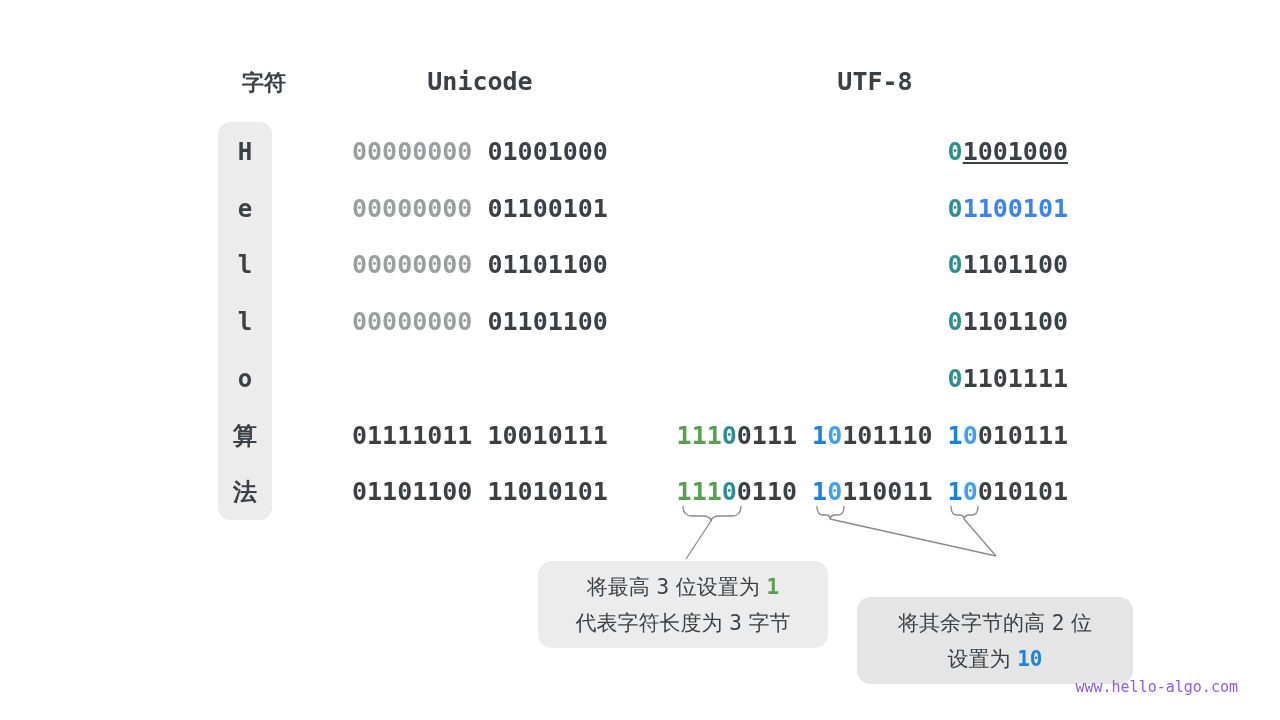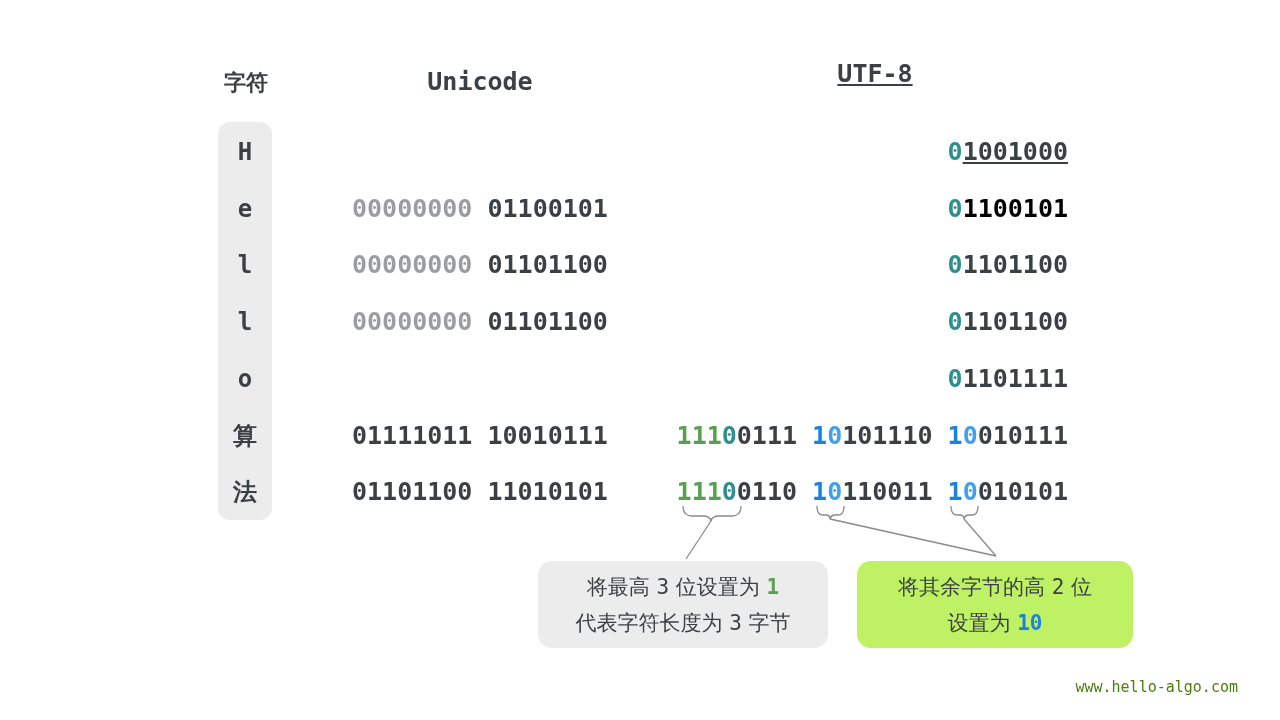--- a/index.html
+++ b/index.html
@@ -3,21 +3,21 @@
 <meta charset="utf-8">
 <style>
   html,body{margin:0;padding:0;background:#ffffff;}
   .canvas{position:relative;width:1280px;height:720px;background:#ffffff;overflow:hidden;
           font-family:"DejaVu Sans",sans-serif;}
   .overlay{position:absolute;left:0;top:0;width:1280px;height:720px;pointer-events:none;}
   .mono{font-family:"DejaVu Sans Mono","DejaVu Sans",monospace;font-weight:bold;}
   .hdr{position:absolute;height:28px;line-height:28px;text-align:center;font-weight:bold;color:#3b4045;}
   #hdr-char{left:206px;width:80px;top:69px;font-size:22px;}
   #hdr-unicode{left:352px;width:256px;top:68px;font-size:25px;}
-  #hdr-utf8{left:775px;width:200px;top:60px;font-size:25px;text-decoration:underline;}
+  #hdr-utf8{left:775px;width:200px;top:68px;font-size:25px;}
   .char-col-bg{position:absolute;left:218px;top:122px;width:54px;height:398px;
                background:#ececec;border-radius:12px;}
   .row{position:absolute;left:0;width:1280px;height:30px;line-height:30px;}
   .cell-char{position:absolute;left:218px;width:54px;text-align:center;
              font-size:24px;font-weight:bold;color:#3b4045;
              font-family:"DejaVu Sans Mono","DejaVu Sans",monospace;}
   .cell-unicode{position:absolute;left:352px;font-size:25px;white-space:pre;}
   .cell-utf8{position:absolute;right:212px;font-size:25px;white-space:pre;text-align:right;}
   .callout{position:absolute;background:#ececec;border-radius:14px;
            display:flex;flex-direction:column;justify-content:center;align-items:center;}
@@ -39,33 +39,34 @@
     <path d="M683,506 Q683,516 692,516 L703,516 Q710,516 711,521 Q712,516 719,516 L732,516 Q741,516 741,506"></path>
     <path d="M817,506 Q817,515 823,515 L826,515 Q830,515 830,519 Q831,515 835,515 L838,515 Q844,515 844,506"></path>
     <path d="M951,506 Q951,515 957,515 L960,515 Q964,515 964,519 Q965,515 969,515 L972,515 Q978,515 978,506"></path>
     <path d="M711,521 L686,559"></path>
     <path d="M830,519 L996,556"></path>
     <path d="M964,519 L996,556"></path>
   </svg>
 
   <div class="char-col-bg" style="background: rgb(236, 236, 236);"></div>
 
-  <div class="hdr" id="hdr-char" style="color: rgb(59, 64, 69);">字符</div>
+  <div class="hdr" id="hdr-char" style="color: rgb(59, 64, 69); text-align: right;">字符</div>
   <div class="hdr mono" id="hdr-unicode" style="color: rgb(59, 64, 69);">Unicode</div>
   <div class="hdr mono" id="hdr-utf8" style="color: rgb(59, 64, 69);">UTF-8</div>
 
   <div id="rows-host">
       <div class="row" style="top: 137px;">
         <div class="cell-char">H</div>
+        <div class="cell-unicode mono"><span style="color: rgb(156, 157, 160);">00000000</span><span style="color: rgb(59, 64, 69);"> 01001000</span></div>
         <div class="cell-utf8 mono"><span style="color: rgb(45, 143, 143);">0</span><span style="color: rgb(59, 64, 69); text-decoration: underline;">1001000</span></div>
       </div>
       <div class="row" style="top: 193.7px;">
         <div class="cell-char">e</div>
         <div class="cell-unicode mono"><span style="color: rgb(156, 157, 160);">00000000</span><span style="color: rgb(59, 64, 69);"> 01100101</span></div>
-        <div class="cell-utf8 mono"><span style="color: rgb(45, 143, 143);">0</span><span style="color: #000000;">1100101</span></div>
+        <div class="cell-utf8 mono"><span style="color: rgb(45, 143, 143);">0</span><span style="color: #3b82f6;">1100101</span></div>
       </div>
       <div class="row" style="top: 250.4px;">
         <div class="cell-char">l</div>
         <div class="cell-unicode mono"><span style="color: rgb(156, 157, 160);">00000000</span><span style="color: rgb(59, 64, 69);"> 01101100</span></div>
         <div class="cell-utf8 mono"><span style="color: rgb(45, 143, 143);">0</span><span style="color: rgb(59, 64, 69);">1101100</span></div>
       </div>
       <div class="row" style="top: 307.1px;">
         <div class="cell-char">l</div>
         <div class="cell-unicode mono"><span style="color: rgb(156, 157, 160);">00000000</span><span style="color: rgb(59, 64, 69);"> 01101100</span></div>
         <div class="cell-utf8 mono"><span style="color: rgb(45, 143, 143);">0</span><span style="color: rgb(59, 64, 69);">1101100</span></div>
@@ -83,19 +84,19 @@
         <div class="cell-char">法</div>
         <div class="cell-unicode mono"><span style="color: rgb(59, 64, 69);">01101100 11010101</span></div>
         <div class="cell-utf8 mono"><span style="color: rgb(87, 160, 79);">111</span><span style="color: rgb(45, 143, 143);">0</span><span style="color: rgb(59, 64, 69);">0110 </span><span style="color: rgb(27, 130, 221);">1</span><span style="color: rgb(64, 160, 238);">0</span><span style="color: rgb(59, 64, 69);">110011 </span><span style="color: rgb(27, 130, 221);">1</span><span style="color: rgb(64, 160, 238);">0</span><span style="color: rgb(59, 64, 69);">010101</span></div>
       </div>
     </div>
 
   <div class="callout" id="box1" style="background: rgb(236, 236, 236);">
     <div class="callout-line" id="box1-line1"><span class="seg-text" style="color: rgb(59, 64, 69);">将最高 </span><span class="seg-num" style="color: rgb(59, 64, 69);">3</span><span class="seg-text" style="color: rgb(59, 64, 69);"> 位设置为 </span><span class="seg-bold" style="color: rgb(87, 160, 79);">1</span></div>
     <div class="callout-line" id="box1-line2"><span class="seg-text" style="color: rgb(59, 64, 69);">代表字符长度为 </span><span class="seg-num" style="color: rgb(59, 64, 69);">3</span><span class="seg-text" style="color: rgb(59, 64, 69);"> 字节</span></div>
   </div>
-  <div class="callout" id="box2" style="background: #bef264;">
+  <div class="callout" id="box2" style="background: #e5e5e5; margin-top: 36px;">
     <div class="callout-line" id="box2-line1"><span class="seg-text" style="color: rgb(59, 64, 69);">将其余字节的高 </span><span class="seg-num" style="color: rgb(59, 64, 69);">2</span><span class="seg-text" style="color: rgb(59, 64, 69);"> 位</span></div>
     <div class="callout-line" id="box2-line2"><span class="seg-text" style="color: rgb(59, 64, 69);">设置为 </span><span class="seg-bold" style="color: rgb(27, 130, 221);">10</span></div>
   </div>
 
-  <div class="watermark" style="color: #4d7c0f;">www.hello-algo.com</div>
+  <div class="watermark" style="color: #8b5cf6;">www.hello-algo.com</div>
 </div>
 
 </body></html>

